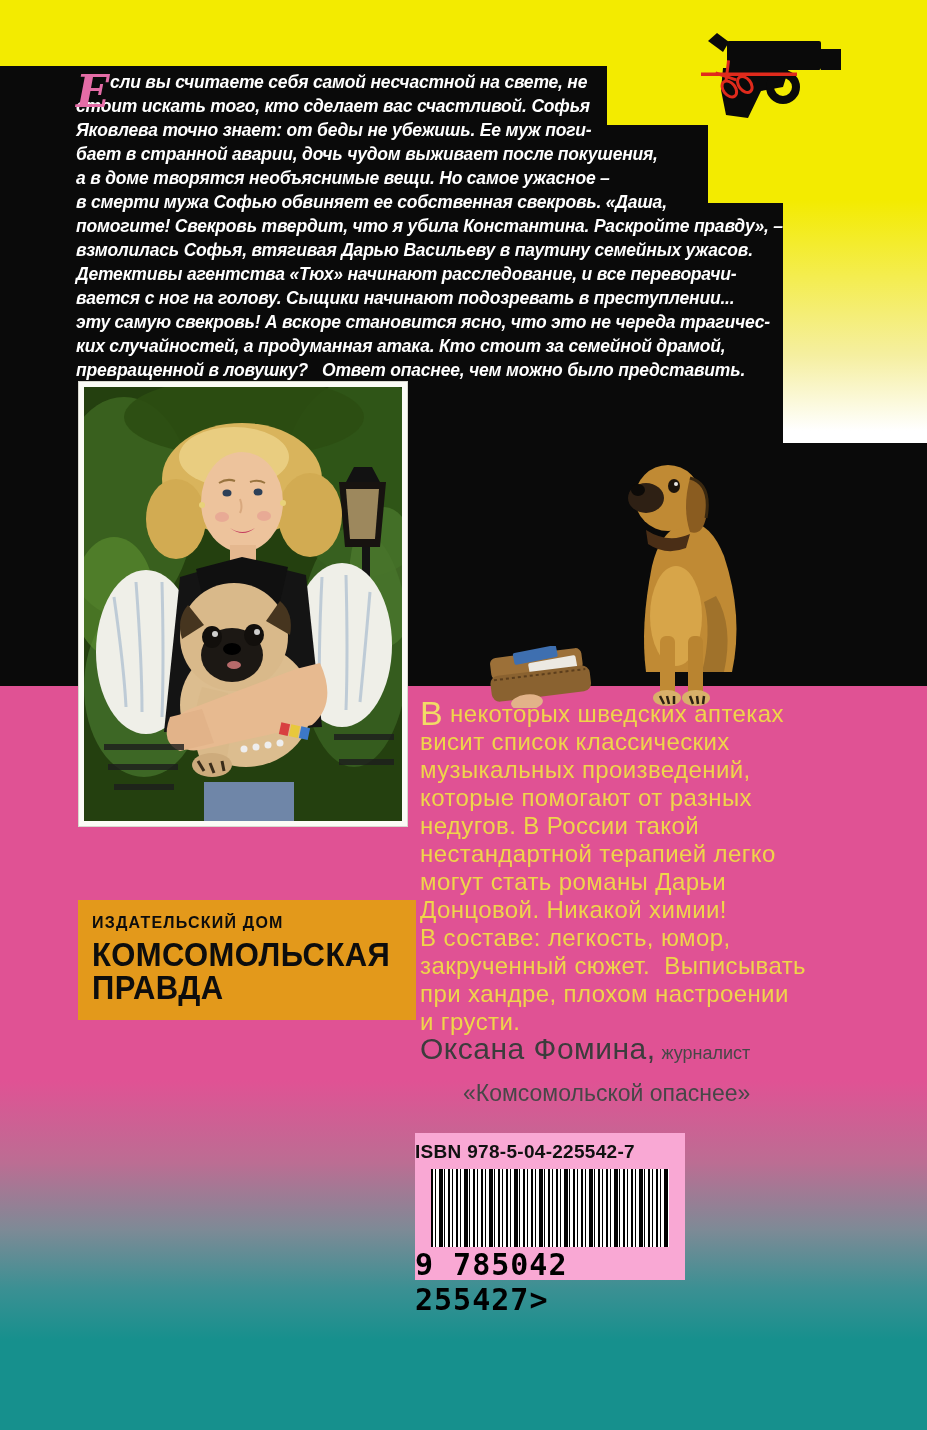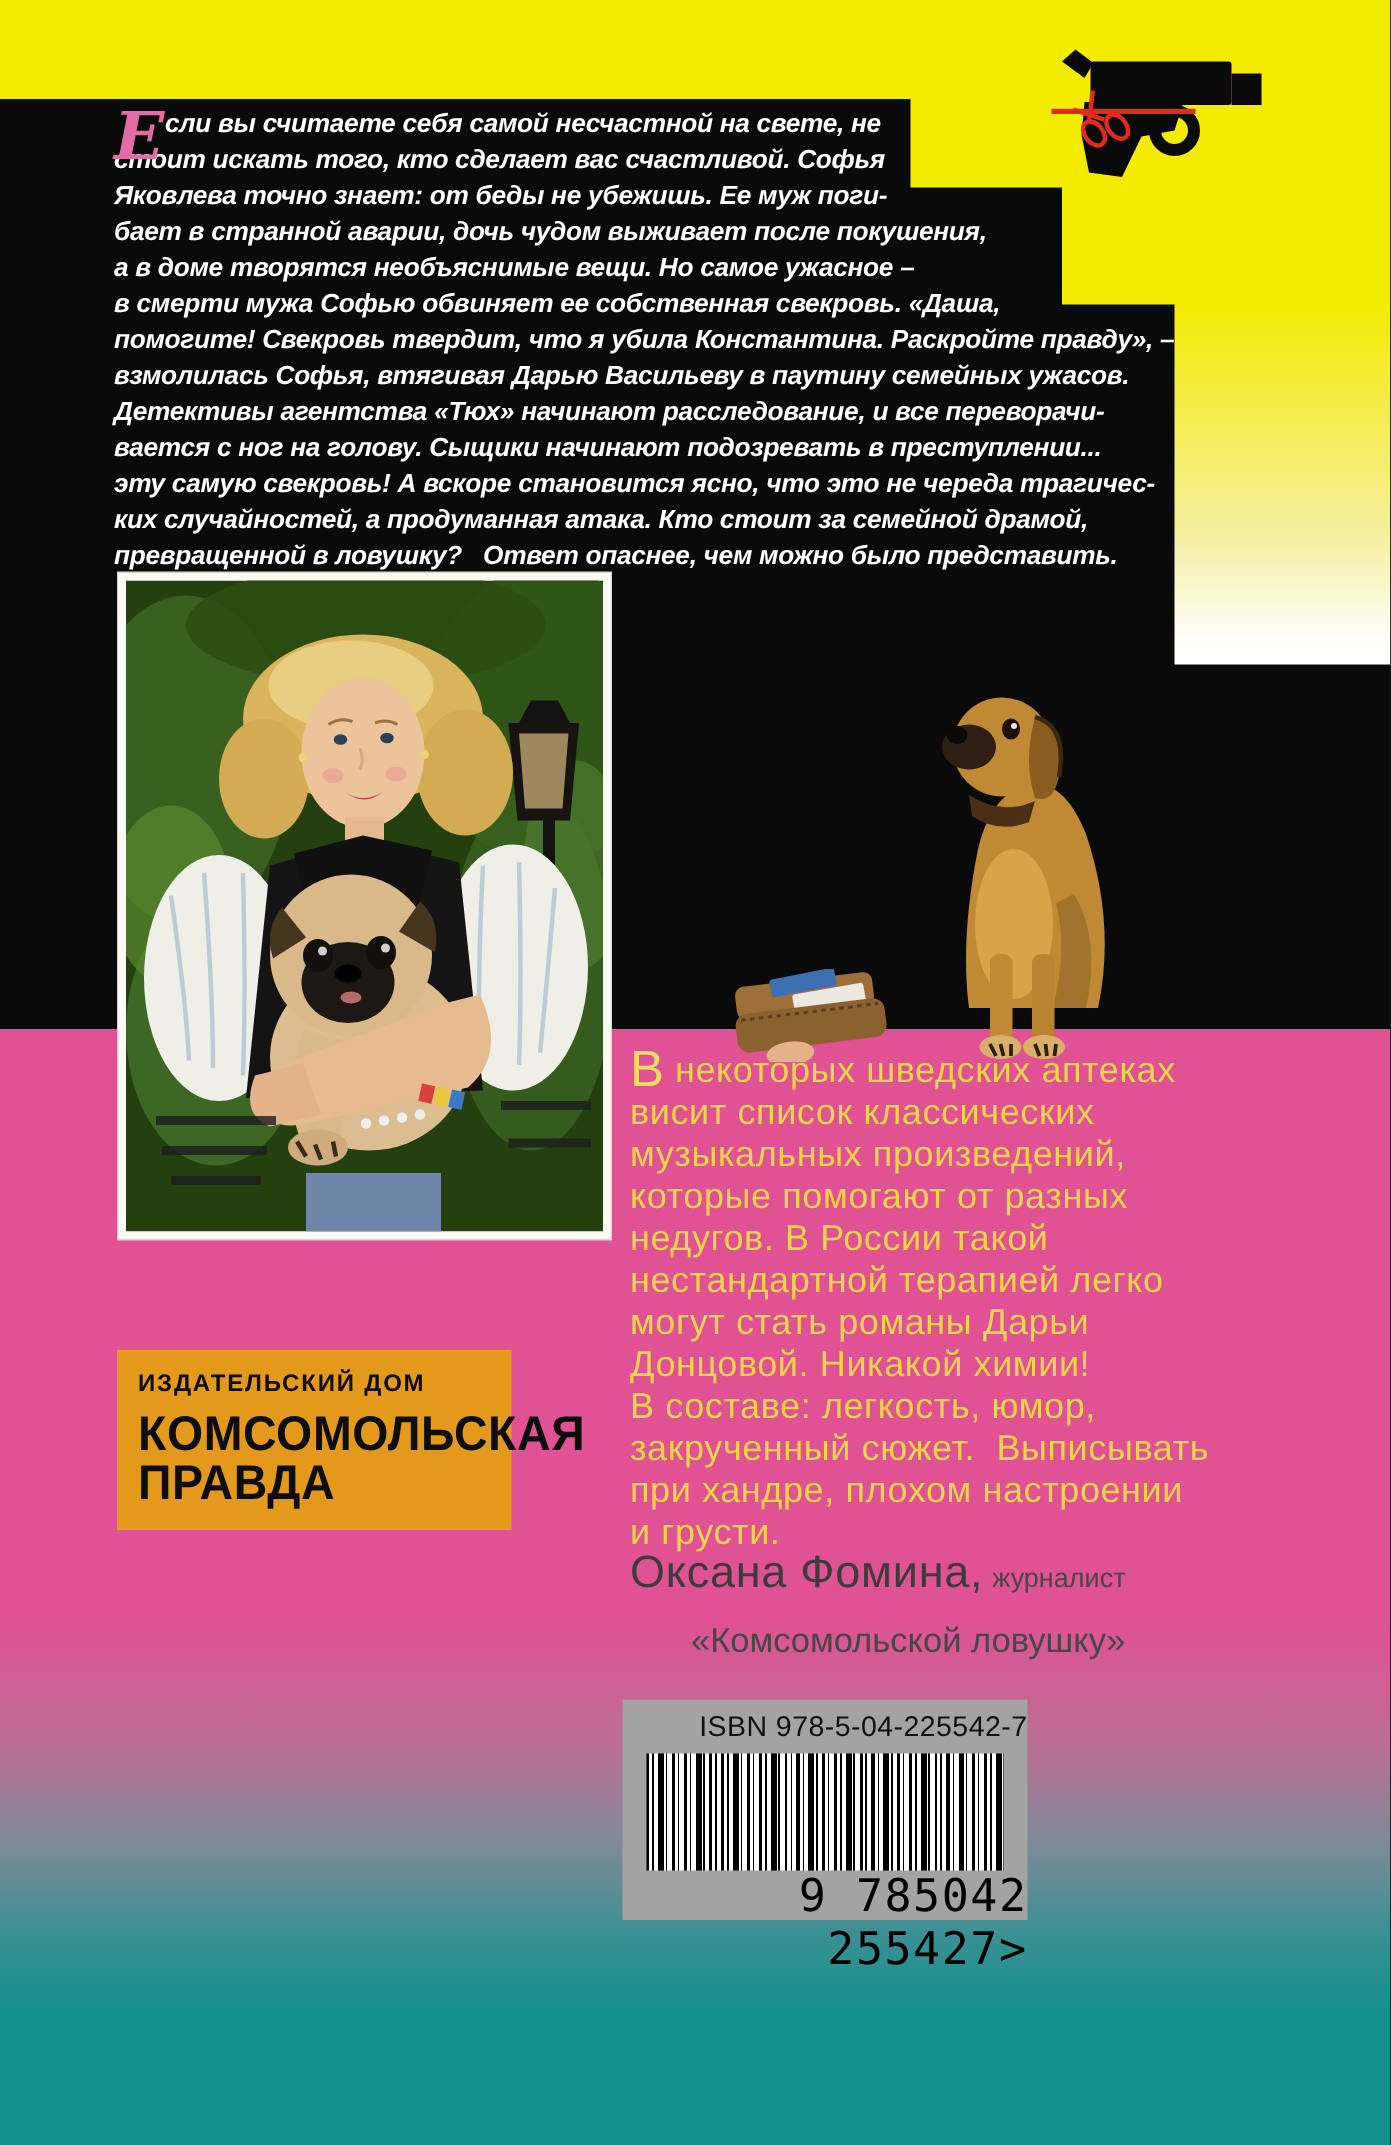--- a/index.html
+++ b/index.html
@@ -52,32 +52,32 @@
   .quote-cap{
     position:absolute;left:0;top:-4px;text-indent:0;
     font-size:34px;line-height:34px;color:#f2dc66;
   }
   .attribution{position:absolute;left:420px;top:1032px;color:#3c3c3c;text-align:right;}
   .attribution .name{font-size:30px;letter-spacing:0.5px;}
   .attribution .role{font-size:18px;margin-left:6px;color:#474747;}
   .attribution .org{font-size:23px;margin-top:14px;color:#474747;}
   
   .publisher{
-    position:absolute;left:78px;top:900px;width:263px;height:120px;
+    position:absolute;left:78px;top:900px;width:338px;height:120px;
     background:#e3991b;color:#0d0d0d;box-sizing:border-box;padding:14px 10px 0 14px;
   }
   .publisher .p-line1{font-size:16px;font-weight:bold;letter-spacing:1.2px;margin-bottom:6px;}
   .publisher .p-line2,.publisher .p-line3{
     font-size:31px;font-weight:bold;letter-spacing:0.4px;line-height:33px;
     transform:scaleY(1.05);transform-origin:left top;
   }
   
   .barcode-box{
     position:absolute;left:415px;top:1133px;width:270px;height:147px;
-    background:#a3a3a3;text-align:right;box-sizing:border-box;padding-top:8px;
+    background:#f9a8d4;text-align:left;box-sizing:border-box;padding-top:8px;font-weight:bold;
   }
   .barcode-box .isbn{font-size:19px;color:#111;letter-spacing:0.3px;}
   .barcode-bars{
     width:238px;height:78px;margin:6px auto 0;
     background:repeating-linear-gradient(90deg,
       #000 0 2px,#fff 2px 4px,#000 4px 5px,#fff 5px 8px,#000 8px 12px,#fff 12px 13px,
       #000 13px 14px,#fff 14px 17px,#000 17px 19px,#fff 19px 21px,#000 21px 22px,#fff 22px 25px);
   }
   .barcode-digits{
     font-family:"DejaVu Sans Mono",monospace;font-size:30px;color:#000;
@@ -242,21 +242,21 @@
     </svg>
   </div>
 
   <div class="quote">
     <span class="quote-cap">В</span>
     <span class="lines">некоторых шведских аптеках<br>висит список классических<br>музыкальных произведений,<br>которые помогают от разных<br>недугов. В России такой<br>нестандартной терапией легко<br>могут стать романы Дарьи<br>Донцовой. Никакой химии!<br>В составе: легкость, юмор,<br>закрученный сюжет.  Выписывать<br>при хандре, плохом настроении<br>и грусти.</span>
   </div>
 
   <div class="attribution">
     <span class="name">Оксана Фомина,</span><span class="role">журналист</span>
-    <div class="org">«Комсомольской ловушку»</div>
+    <div class="org">«Комсомольской опаснее»</div>
   </div>
 
   <div class="publisher">
     <div class="p-line1">ИЗДАТЕЛЬСКИЙ ДОМ</div>
     <div class="p-line2">КОМСОМОЛЬСКАЯ</div>
     <div class="p-line3">ПРАВДА</div>
   </div>
 
   <div class="barcode-box">
     <div class="isbn">ISBN 978-5-04-225542-7</div>

